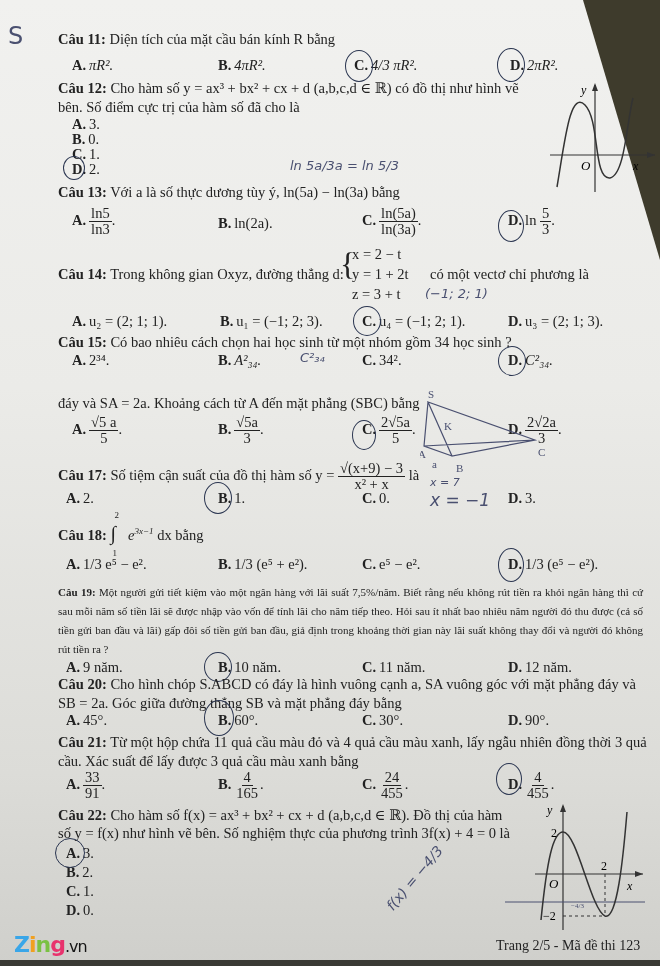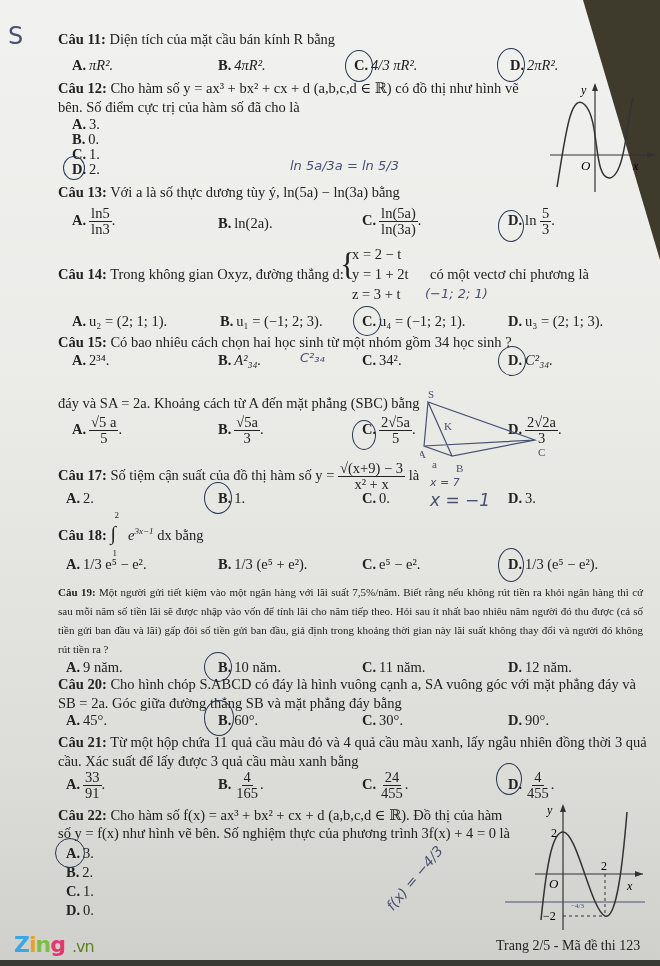--- a/index.html
+++ b/index.html
@@ -14,21 +14,21 @@
   .q b{font-weight:bold;}
   .opt{position:absolute;font-size:14.5px;white-space:nowrap;}
   .opt .lb{font-weight:bold;margin-right:3px;}
   .para{position:absolute;left:58px;width:585px;font-size:11px;line-height:19px;text-align:justify;}
   .frac{display:inline-flex;flex-direction:column;align-items:center;vertical-align:middle;line-height:15px;}
   .frac .n{border-bottom:1px solid #222;padding:0 2px;}
   .frac .d{padding:0 2px;}
   .circle{position:absolute;border:1.5px solid #2a3550;border-radius:50%;}
   .hand{position:absolute;font-family:"DejaVu Sans",sans-serif;color:#4a5070;font-style:italic;font-size:13px;}
   .logo{position:absolute;left:14px;top:932px;font-family:"DejaVu Sans",sans-serif;font-weight:bold;font-size:22px;letter-spacing:-1px;}
-  .logo .vn{color:#4d7c0f;font-weight:normal;font-size:16px;opacity:.9;padding-left:7px;}
+  .logo .vn{color:#000000;font-weight:normal;font-size:16px;opacity:.9;}
   .footer{position:absolute;left:496px;top:938px;font-size:14px;}
   i{font-style:italic;}
   sup{font-size:9px;}
 </style>
 </head>
 <body>
 
 <div class="page">
   <div class="corner"></div>
   <div class="bottom-edge"></div>

